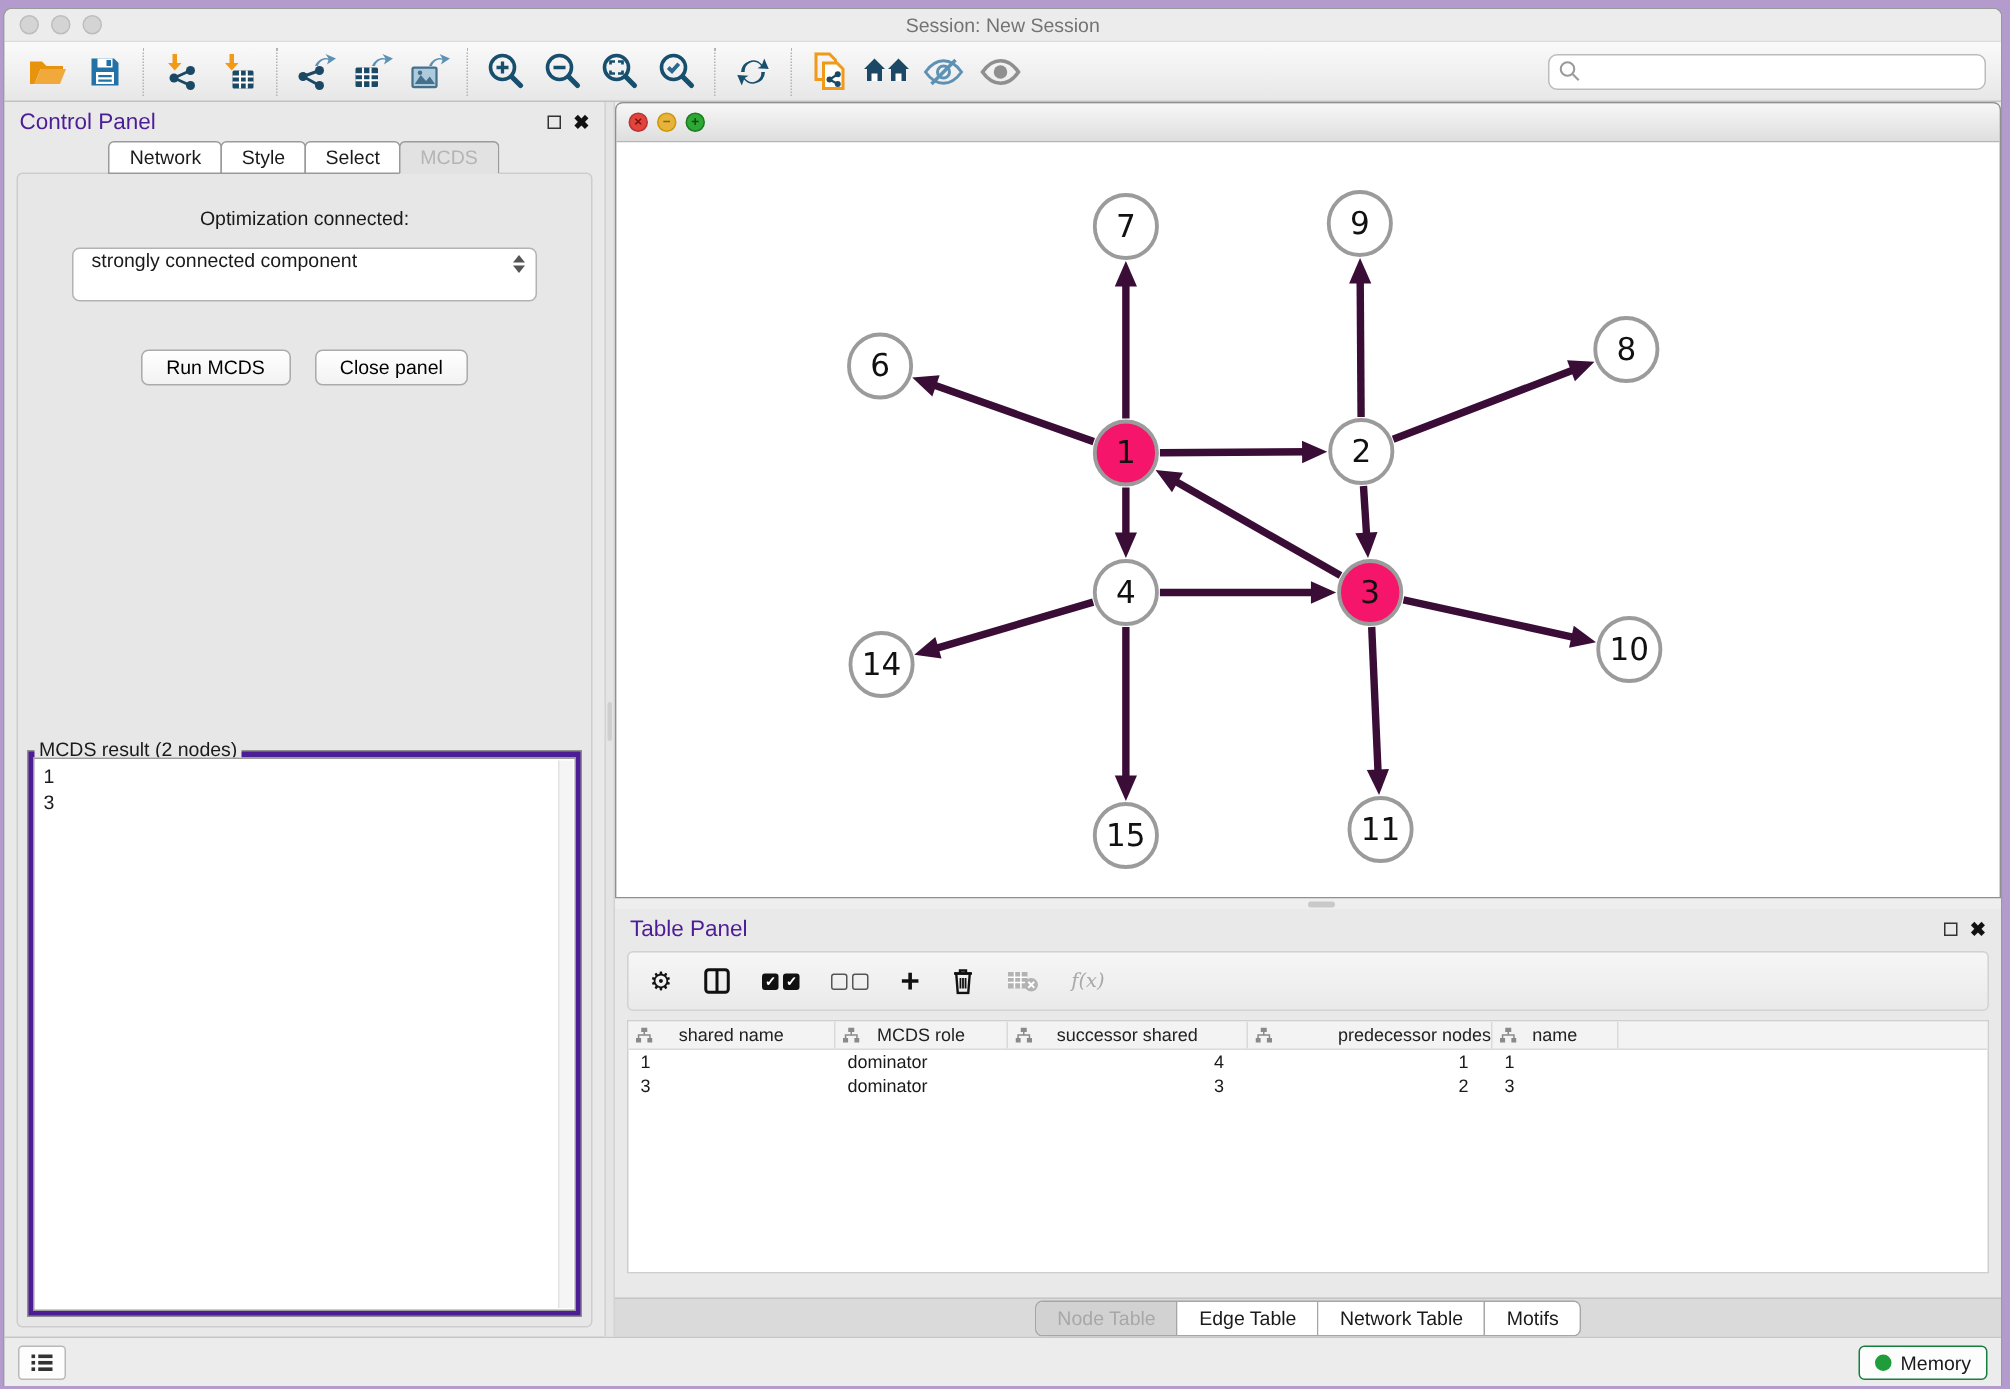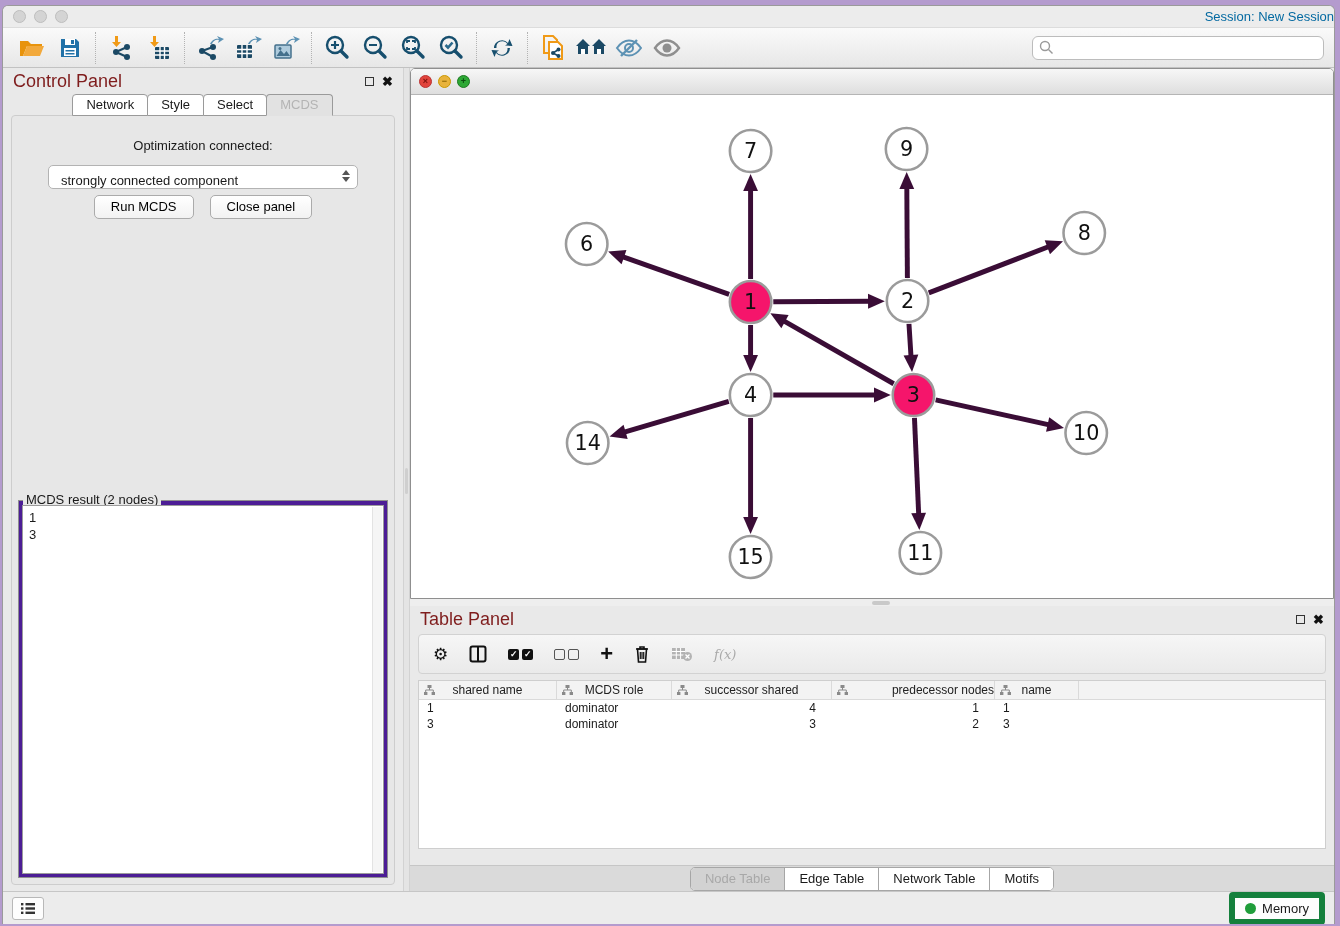--- a/index.html
+++ b/index.html
@@ -7,59 +7,59 @@
   body { background:#b49bce; font-family:"Liberation Sans", sans-serif; font-size:13px; color:#1a1a1a; }
 
   .window { position:absolute; left:2px; top:5px; right:5px; bottom:2px;
             background:#ececec; border:1px solid #9a9a9a; border-bottom:none;
             border-radius:6px 6px 0 0; display:flex; flex-direction:column; overflow:hidden; }
 
   
   .titlebar { height:21px; background:#ececec; position:relative; display:flex; align-items:center; }
   .traffic { display:flex; gap:8px; margin-left:10px; }
   .tl { width:13px; height:13px; border-radius:50%; background:#d4d4d4; border:1px solid #bdbdbd; }
-  .title-text { position:absolute; left:0; right:0; text-align:right; color:#0369a1; font-size:13px; }
+  .title-text { position:absolute; left:0; right:0; text-align:center; color:#737373; font-size:13px; }
 
   
   .toolbar { height:41px; background:linear-gradient(#fafafa,#e7e7e7); border-top:1px solid #dcdcdc;
              border-bottom:1px solid #c2c2c2; display:flex; align-items:center; padding:0 10px; flex:none; }
   .tb-btn { width:38px; height:34px; display:flex; align-items:center; justify-content:center; }
   .tb-sep { width:1px; height:32px; border-left:1px dotted #b3b3b3; margin:0 6px; }
   .search-wrap { margin-left:auto; position:relative; width:292px; }
   .search-wrap input { width:100%; height:24px; border:1px solid #bcbcbc; border-radius:6px;
                        padding:0 8px 0 26px; font-size:13px; background:#fff; outline:none; }
   .search-icon { position:absolute; left:7px; top:4px; }
 
   
   .main { flex:1; display:flex; min-height:0; }
 
   
   .control-panel { width:400px; flex:none; background:#e9e9e9; display:flex; flex-direction:column; }
   .panel-header { height:26px; display:flex; align-items:center; padding:0 10px; flex:none; }
-  .panel-header .ph-title { font-size:18px; color:#7f1d1d;text-align:right; }
+  .panel-header .ph-title { font-size:15px; color:#4c1d95;text-align:right; }
   .ph-icons { margin-left:auto; display:flex; align-items:center; gap:8px; }
   .float-box { width:9px; height:9px; border:1.5px solid #333; display:inline-block; }
   .close-x { font-size:13px; font-weight:bold; color:#111; line-height:1; }
 
   .cp-tabs { display:flex; justify-content:center; flex:none; position:relative; z-index:2; }
   .cp-tab { background:#fff; border:1px solid #9a9a9a; padding:2px 13px 3px; font-size:13px;
             margin-left:-1px; border-radius:4px 4px 0 0; }
   .cp-tab.selected { background:#e2e2e2; color:#b4b4b4; border-bottom-color:#e2e2e2; }
 
   .cp-content { flex:1; margin:-1px 8px 6px; border:1px solid #cdcdcd; border-radius:4px;
                 background:#e7e7e7; display:flex; flex-direction:column; align-items:center;
                 padding:22px 6px 6px; min-height:0; }
   .opt-label { font-size:13px; margin-bottom:12px; }
-  .combo { width:310px; height:24px; background:#fff; border:1px solid #b3b3b3; border-radius:5px;
-           display:flex; align-items:flex-end; padding:0 22px 0 12px; position:relative; font-size:13px; }
+  .combo { width:310px; height:36px; background:#fff; border:1px solid #b3b3b3; border-radius:5px;
+           display:flex; align-items:flex-start; padding:0 22px 0 12px; position:relative; font-size:13px; }
   .combo .spinner { position:absolute; right:7px; top:4px; display:flex; flex-direction:column; gap:2px; }
   .combo .spinner i { width:0; height:0; border-left:4px solid transparent; border-right:4px solid transparent; }
   .combo .spinner .up { border-bottom:5px solid #555; }
   .combo .spinner .dn { border-top:5px solid #555; }
-  .cp-buttons { display:flex; gap:16px; margin-top:6px; }
+  .cp-buttons { display:flex; gap:16px; margin-top:32px; }
   .btn { background:linear-gradient(#ffffff,#f2f2f2); border:1px solid #ababab; border-radius:5px;
          padding:3px 16px 4px; font-size:13px; }
   .cp-spacer { flex:1; }
 
   .groupbox { width:100%; height:378px; flex:none; border:1px solid #8f8f8f; position:relative;
               padding:4px 3px 3px; background:#4c1d95; }
   .groupbox .legend { position:absolute; top:-9px; left:4px; background:#e7e7e7; padding:0 3px; font-size:13px; }
   .result-area { width:100%; height:100%; background:#fff; border:1px solid #9c9c9c; position:relative;
                  padding:3px 6px; font-size:13px; line-height:17px; overflow:hidden; }
   .result-area .vtrack { position:absolute; top:1px; right:1px; bottom:1px; width:10px;
@@ -116,21 +116,21 @@
   .seg-group { display:flex; border:1px solid #a6a6a6; border-radius:5px; overflow:hidden; background:#fff; }
   .seg { padding:3px 14px 4px; font-size:13px; border-right:1px solid #a6a6a6; background:#fff; }
   .seg:last-child { border-right:none; }
   .seg.selected { background:#d2d2d2; color:#a8a8a8; }
 
   
   .statusbar { height:33px; flex:none; background:#ececec; border-top:1px solid #c6c6c6;
                display:flex; align-items:center; padding:0 9px; }
   .sb-left-btn { width:32px; height:23px; background:#fdfdfd; border:1px solid #b8b8b8; border-radius:3px;
                  display:flex; align-items:center; justify-content:center; }
-  .memory-btn { margin-left:auto; background:#fdfdfd; border:6px solid #15803d; border-radius:4px;
+  .memory-btn { margin-left:auto; background:#fdfdfd; border:1px solid #15803d; border-radius:4px;
                 padding:3px 10px; display:flex; align-items:center; gap:6px; font-size:13px; }
   .mem-dot { width:11px; height:11px; border-radius:50%; background:#1f9d3a; display:inline-block; }
 </style>
 </head>
 <body>
 
 <div class="window">
 
   <div class="titlebar">
     <div class="traffic">

